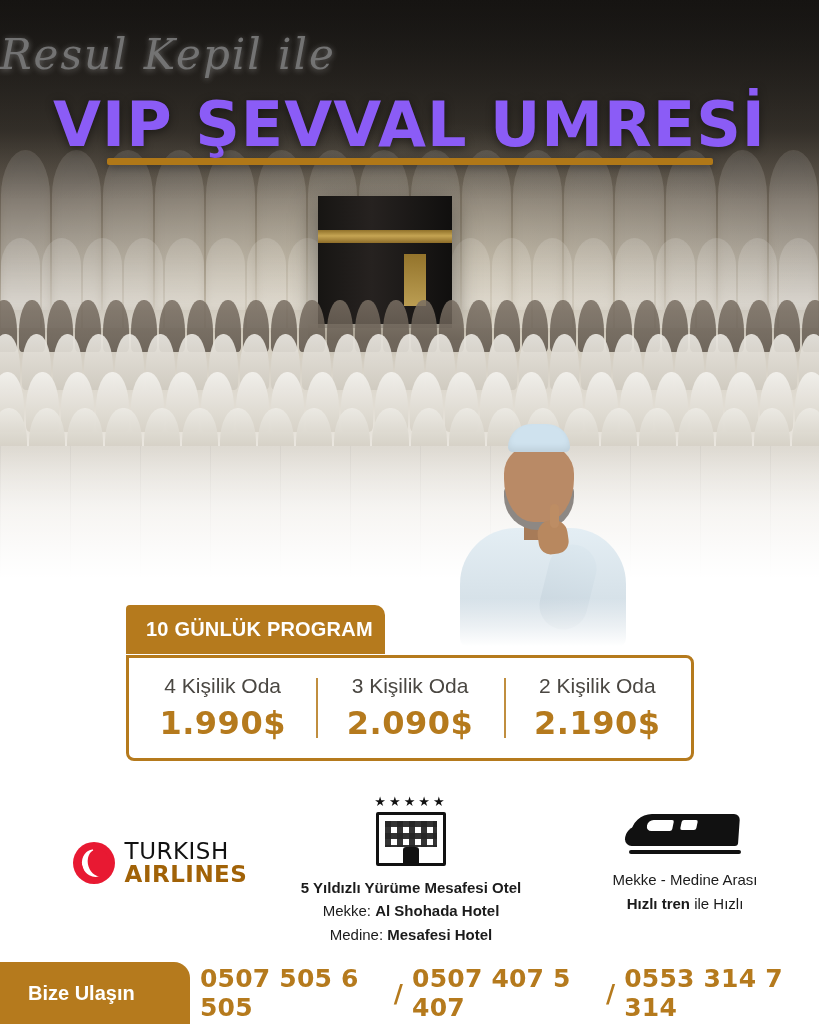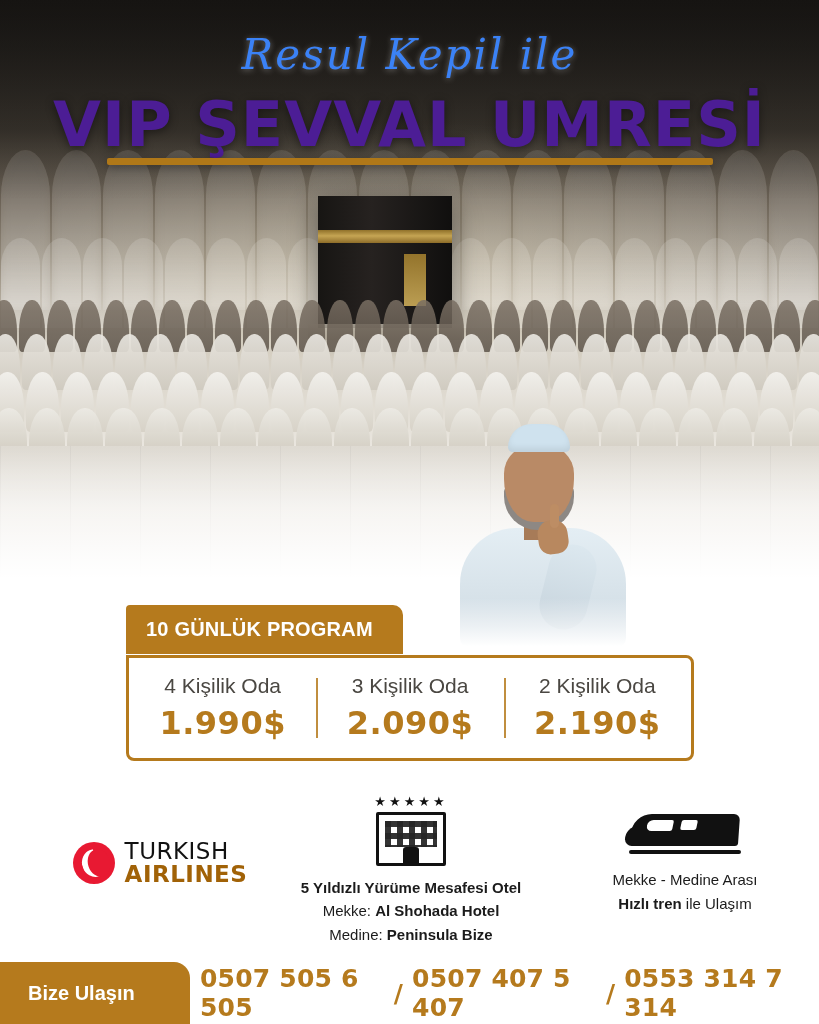--- a/index.html
+++ b/index.html
@@ -179,54 +179,53 @@
     background: #bd8d64; border-radius: 5px;
   }
   .man-fade {
     position: absolute; left: 452px; top: 598px; width: 190px; height: 60px;
     background: linear-gradient(to bottom, rgba(255,255,255,0), #ffffff 80%);
   }
 
   
   .script-title {
     position: absolute; left: 0; right: 0; top: 30px;
-    text-align: center;
     font-family: "DejaVu Serif", serif;
     font-style: italic;
     font-size: 42px;
     letter-spacing: 2px;
-    color: #3b82f6;
+    color: #737373;
     text-shadow: 0 1px 6px rgba(255,255,255,.35);
   }
   .main-title {
     position: absolute; left: 0; right: 0; top: 88px;
     text-align: center;
     font-family: "DejaVu Sans", sans-serif;
     font-weight: bold;
     font-size: 62px;
     letter-spacing: 1px;
-    color: #4c1d95;
+    color: #8b5cf6;
     text-shadow: 0 2px 10px rgba(0,0,0,.45);
   }
   .title-rule {
     position: absolute; left: 107px; top: 158px;
     width: 606px; height: 7px;
     background: #b07818;
     border-radius: 2px;
     box-shadow: 0 2px 8px rgba(0,0,0,.35);
   }
 
   
   .program-tag {
     position: absolute; left: 126px; top: 605px;
     background: #b57a1d;
     color: #ffffff;
     font-weight: bold;
     font-size: 20px;
-    padding: 13px 30px 13px 20px;
+    padding: 13px 12px 13px 20px;
     border-radius: 4px 10px 0 0;
     letter-spacing: .2px;
   }
   .price-box {
     position: absolute; left: 126px; top: 655px;
     width: 568px; height: 106px;
     border: 3px solid #b57a1d;
     border-radius: 0 8px 8px 8px;
     display: flex;
     align-items: center;
@@ -586,35 +585,35 @@
       </div>
       <div class="hotel-line">
         <b>5 Yıldızlı Yürüme Mesafesi Otel</b>
       </div>
       <div class="hotel-line">
         <span>Mekke:</span>
         <b>Al Shohada Hotel</b>
       </div>
       <div class="hotel-line">
         <span>Medine:</span>
-        <b>Peninsula Bize</b>
+        <b>Mesafesi Hotel</b>
       </div>
     </div>
 
     <div class="feat feat-train">
       <div class="train-icon">
         <div class="train-body"></div>
         <div class="train-nose"></div>
         <div class="train-win"></div>
         <div class="train-win2"></div>
         <div class="train-rail"></div>
       </div>
       <div class="train-line">Mekke - Medine Arası</div>
       <div class="train-line">
-        <b>Hızlı tren</b><span> ile Ulaşım</span>
+        <b>Hızlı tren</b><span> ile Hızlı</span>
       </div>
     </div>
   </div>
 
   <div class="footer">
     <div class="footer-tab">Bize Ulaşın</div>
     <div class="footer-phones">
       <span>0507 505 6 505</span>
       <span class="sep">/</span>
       <span>0507 407 5 407</span>

